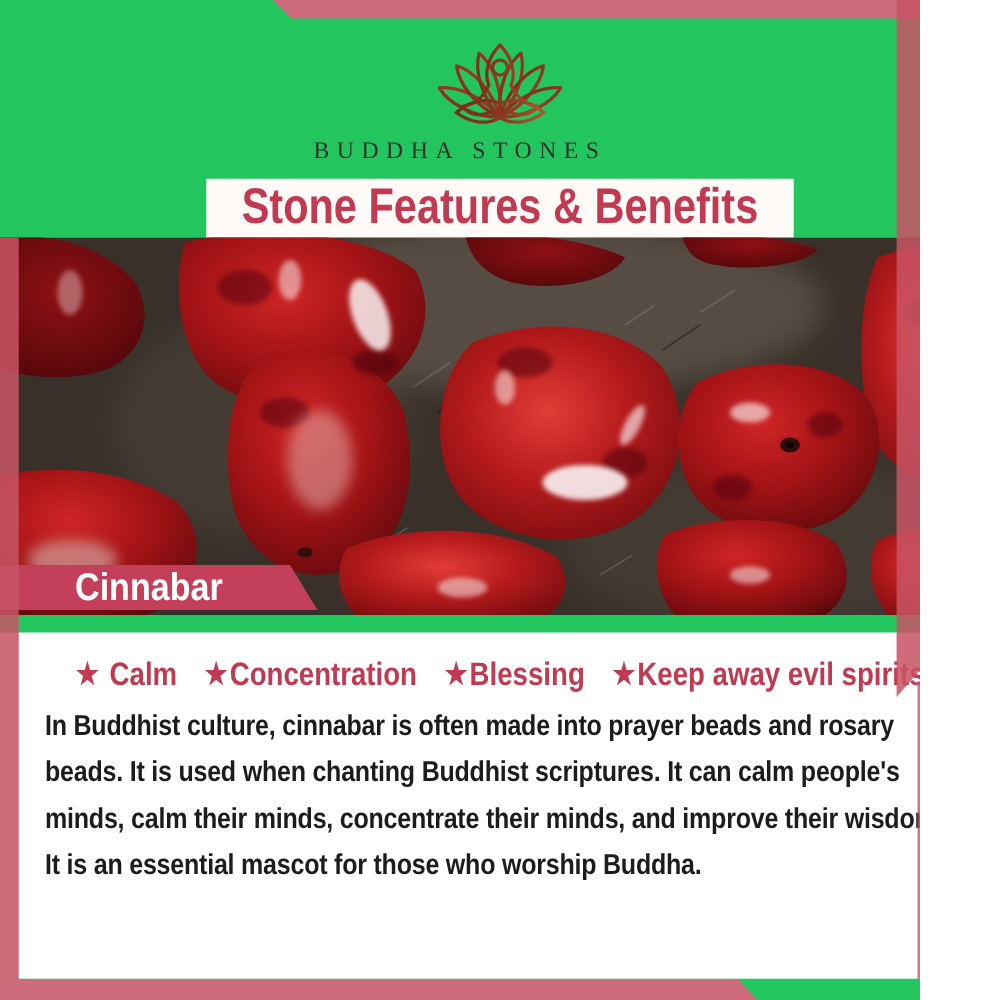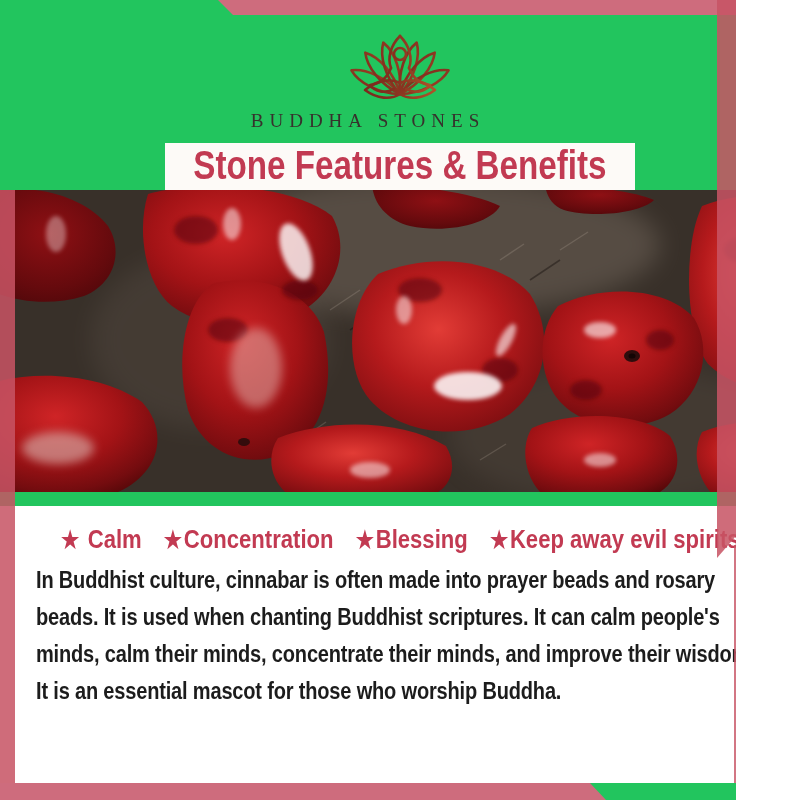--- a/index.html
+++ b/index.html
@@ -213,20 +213,23 @@
       </g>
       <ellipse cx="256" cy="178" rx="26" ry="40" fill="#dca9a4" opacity="0.55" filter="url(#f5)"></ellipse>
       <ellipse cx="58" cy="258" rx="36" ry="16" fill="#d9b8b2" opacity="0.6" filter="url(#f5)"></ellipse>
 
       <ellipse cx="632" cy="166" rx="8" ry="6" fill="#2e0d0d"></ellipse>
       <ellipse cx="632" cy="166" rx="3.5" ry="2.5" fill="#140505"></ellipse>
       <ellipse cx="244" cy="252" rx="6" ry="4" fill="#330c0c"></ellipse>
     </svg>
   </div>
 
+  <div class="caption-banner">
+    <div class="caption-text">Cinnabar</div>
+  </div>
 
   <div class="content">
     <div class="benefits-row">
       <div class="benefits-inner">
         <div class="benefit">
           <span class="benefit-star">★</span>
           <span>Calm</span>
         </div>
         <div class="benefit">
           <span class="benefit-star">★</span>

